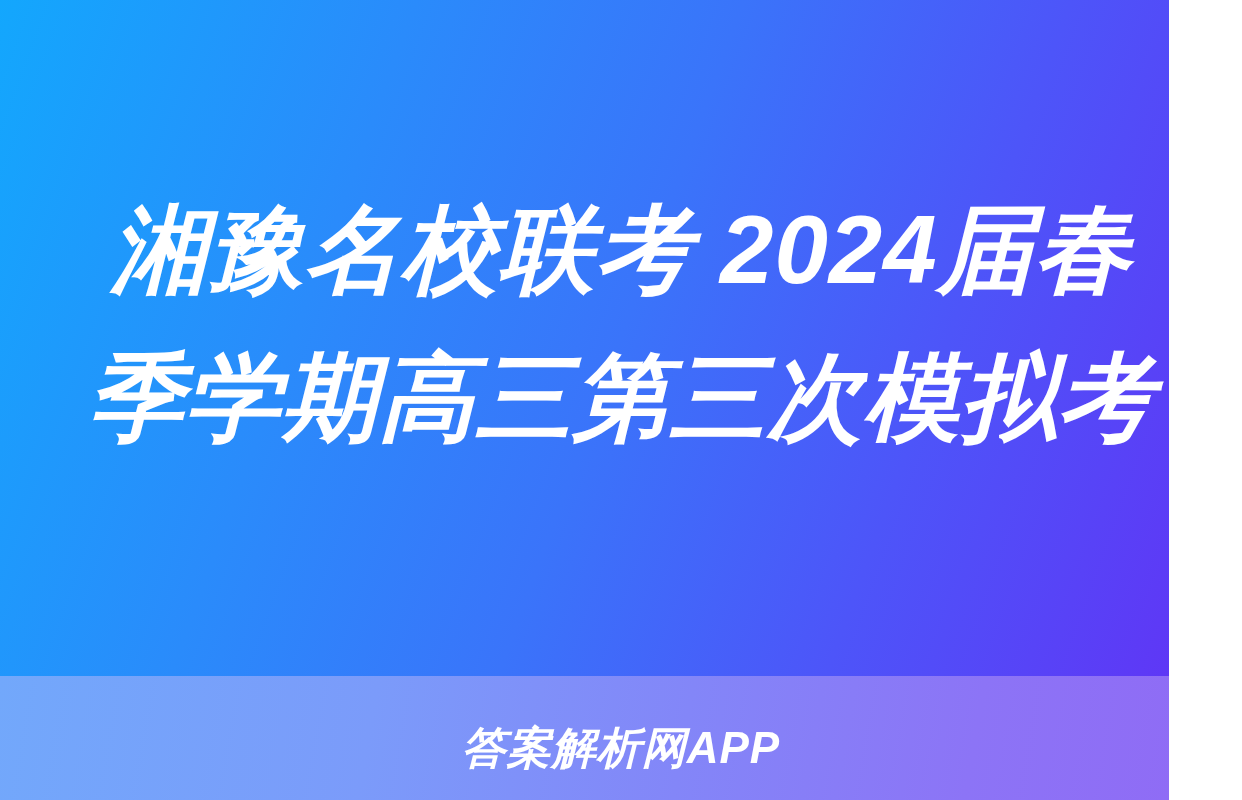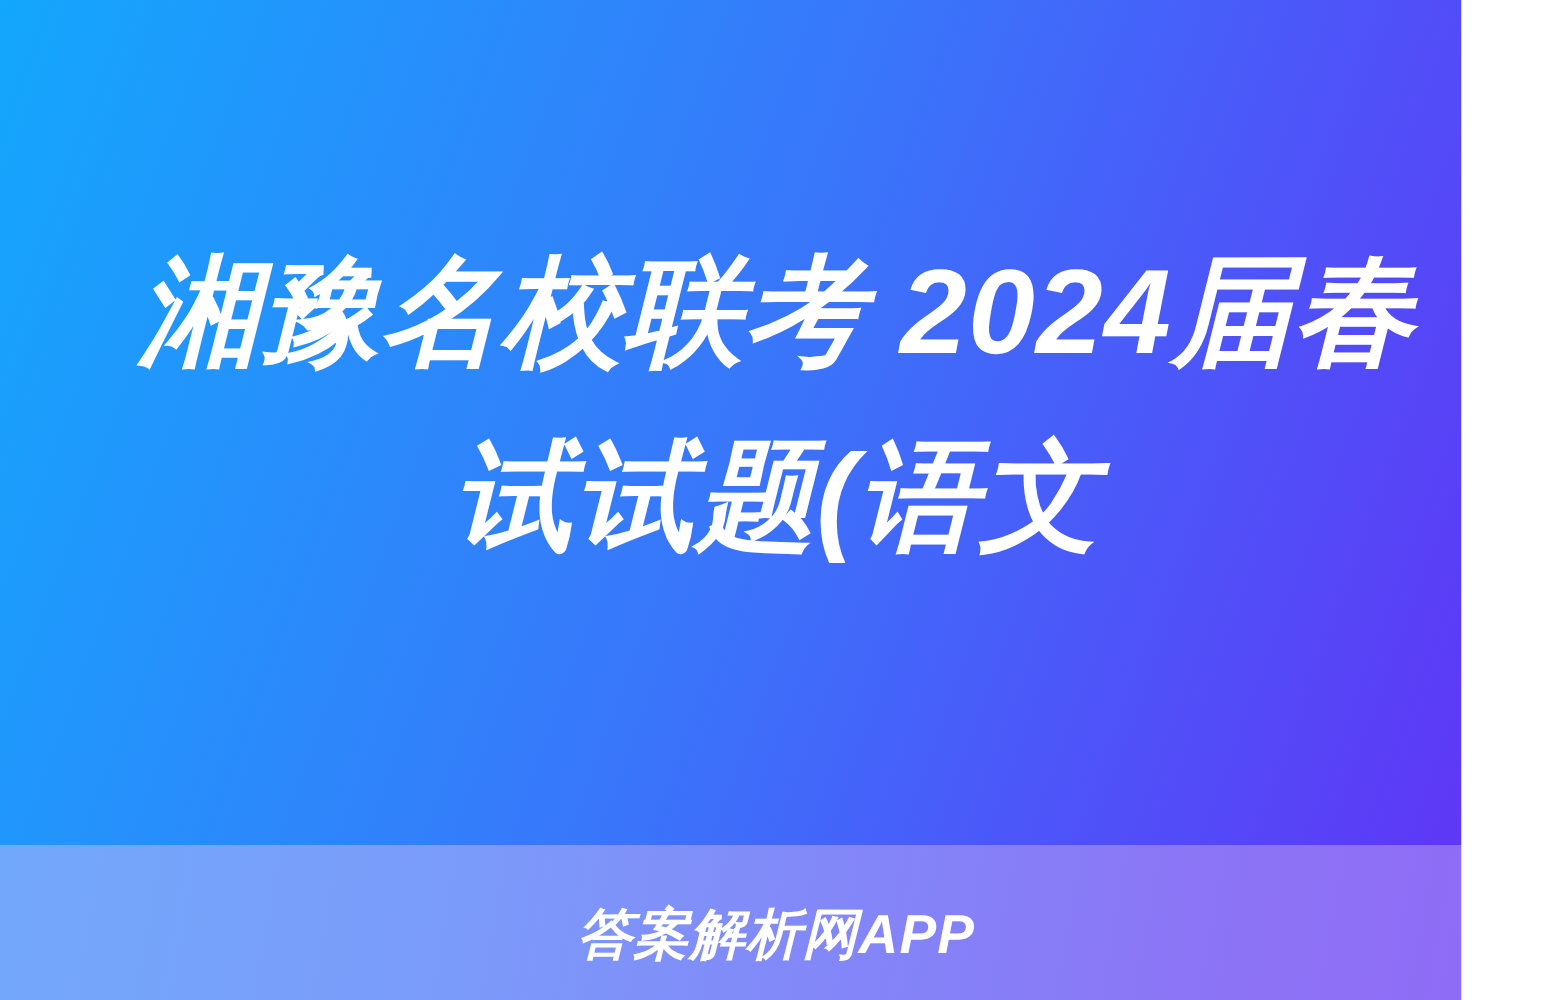--- a/index.html
+++ b/index.html
@@ -89,18 +89,18 @@
 <body>
 
 <div id="poster">
 
   <div class="hero-band"></div>
 
   <div class="footer-band"></div>
 
   <div class="headline">
     <span class="headline-line">湘豫名校联考 2024届春</span>
-    <span class="headline-line">试试题(语文</span>
+    <span class="headline-line">季学期高三第三次模拟考</span>
   </div>
 
   <div class="watermark">答案解析网APP</div>
 
 </div>
 
 </body></html>

